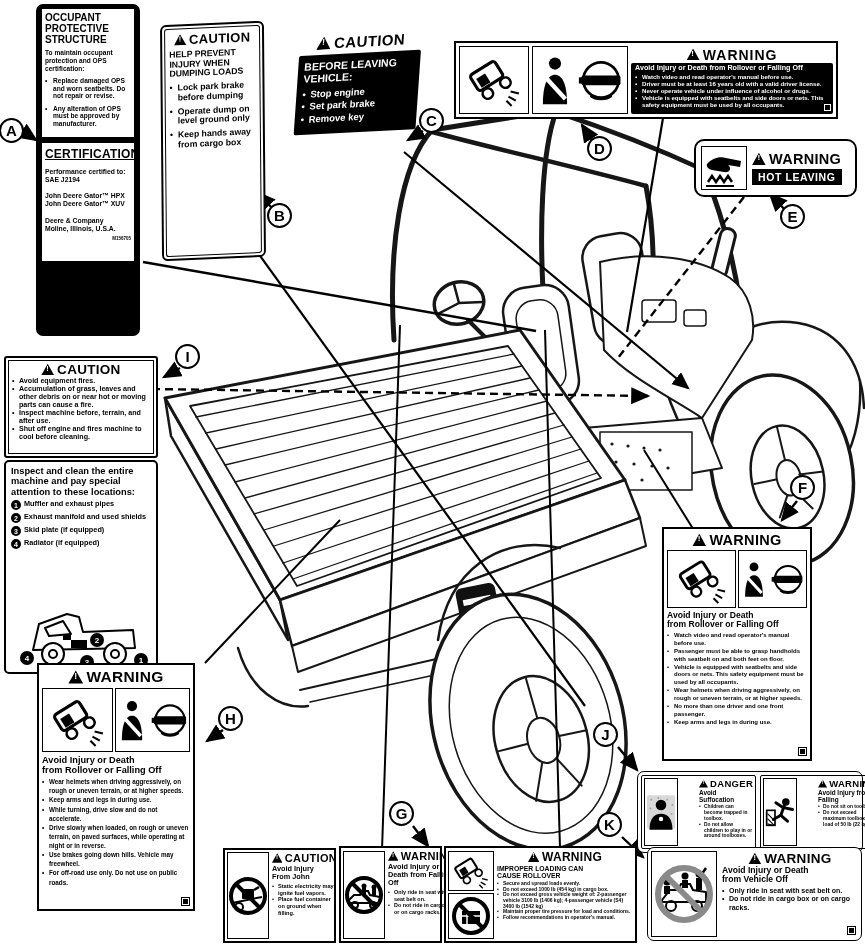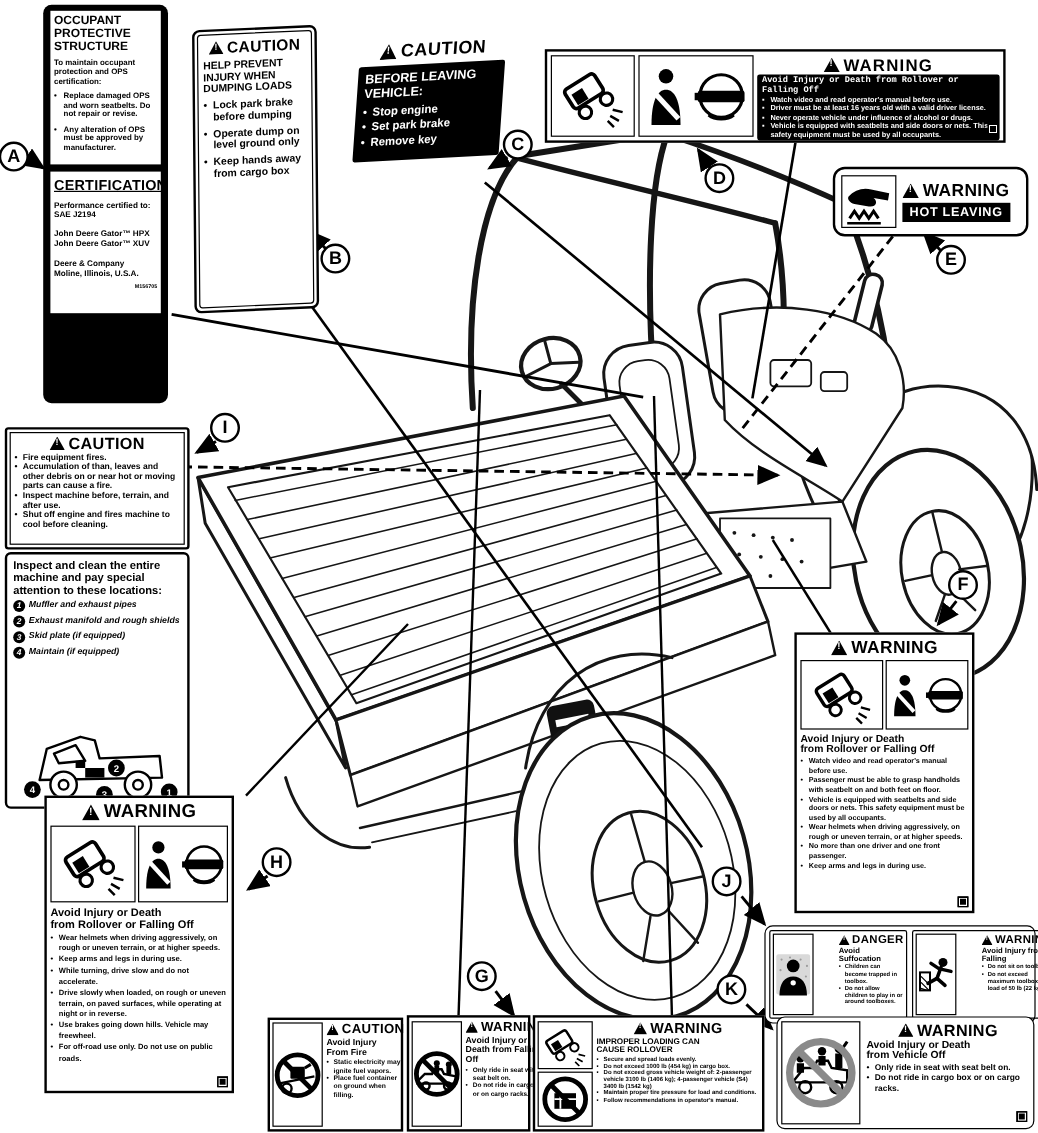--- a/index.html
+++ b/index.html
@@ -55,40 +55,40 @@
   #labelC .blk{margin-top:3px;background:#000;color:#fff;padding:5px 6px 9px;border-radius:2px;}
   #labelC .ttl{font-size:10.5px;line-height:1.15;}
   #labelC .blist{font-size:9.5px;line-height:1.3;margin-top:4px;}
   #labelC .blist>div{padding-left:8px;}
   
   #labelD{left:454px;top:41px;width:384px;height:78px;border:2.5px solid #000;background:#fff;
           display:flex;gap:3px;padding:3px;z-index:3;}
   #labelD .right{flex:1;display:flex;flex-direction:column;position:relative;}
   #labelD .sig{font-size:14px;letter-spacing:1px;height:17px;}
   #labelD .blk{flex:1;background:#000;color:#fff;border-radius:2px;padding:1px 4px;}
-  #labelD .ttl{font-size:7.2px;line-height:1.2;font-family:Liberation Mono, monospace;}
+  #labelD .ttl{font-size:7.2px;line-height:1.2;}
   #labelD .blist{font-size:6.1px;line-height:1.18;}
   
   #labelE{left:694px;top:139px;width:163px;height:58px;border:2.5px solid #000;border-radius:10px;
           background:#fff;display:flex;align-items:center;gap:5px;padding:4px 5px;z-index:3;}
   #labelE .sig{font-size:14.5px;justify-content:flex-start;}
   #labelE .blk{background:#000;color:#fff;font-size:10.5px;font-weight:700;letter-spacing:.6px;
           padding:2px 6px;margin-top:2px;display:inline-block;}
   
   #labelI{left:4px;top:356px;width:154px;height:102px;border:2px solid #000;border-radius:3px;
           padding:2px;background:#fff;z-index:3;}
   #labelI .inner{border:1.3px solid #000;height:100%;padding:1px 3px;}
   #labelI .sig{font-size:13.5px;}
   #labelI .blist{font-size:7.1px;line-height:1.13;}
   #labelI .blist>div{padding-left:7px;}
   
   #inspect{left:4px;top:460px;width:154px;height:214px;border:2px solid #000;border-radius:5px;
           padding:4px 5px;background:#fff;z-index:3;}
   #inspect .ttl{font-size:9.3px;line-height:1.12;}
-  #inspect .row{display:flex;gap:3px;align-items:flex-start;margin-top:3px;font-style:italic;}
+  #inspect .row{display:flex;gap:3px;align-items:flex-start;margin-top:3px;}
   #inspect .numc{width:10px;height:10px;border-radius:50%;background:#000;color:#fff;font-size:7px;
           font-weight:700;display:flex;align-items:center;justify-content:center;flex:none;}
   #inspect .itx{font-size:7.3px;font-weight:700;line-height:1.15;}
   
   .bigwarn{border:2px solid #000;background:#fff;padding:3px;z-index:3;position:absolute;}
   #labelH{left:37px;top:663px;width:158px;height:248px;}
   #labelF{left:662px;top:527px;width:150px;height:234px;}
   .bigwarn .icons{display:flex;gap:2px;margin-top:2px;}
   .bigwarn .iconbox{flex:1;}
   #labelH .sig{font-size:15.5px;} #labelF .sig{font-size:14.5px;}
@@ -393,45 +393,45 @@
     </div>
   </div>
 
   <div id="labelI" class="abs">
     <div class="inner">
       <div class="sig">
         <span class="tri"></span>
         <span>CAUTION</span>
       </div>
       <div class="blist">
-          <div>Fire equipment fires.</div>
-          <div>Accumulation of than, leaves and other debris on or near hot or moving parts can cause a fire.</div>
+          <div>Avoid equipment fires.</div>
+          <div>Accumulation of grass, leaves and other debris on or near hot or moving parts can cause a fire.</div>
           <div>Inspect machine before, terrain, and after use.</div>
           <div>Shut off engine and fires machine to cool before cleaning.</div>
         </div>
     </div>
   </div>
 
   <div id="inspect" class="abs">
     <div class="ttl b">Inspect and clean the entire machine and pay special attention to these locations:</div>
     <div class="row">
       <span class="numc">1</span>
       <span class="itx">Muffler and exhaust pipes</span>
     </div>
     <div class="row">
       <span class="numc">2</span>
-      <span class="itx">Exhaust manifold and rough shields</span>
+      <span class="itx">Exhaust manifold and used shields</span>
     </div>
     <div class="row">
       <span class="numc">3</span>
       <span class="itx">Skid plate (if equipped)</span>
     </div>
     <div class="row">
       <span class="numc">4</span>
-      <span class="itx">Maintain (if equipped)</span>
+      <span class="itx">Radiator (if equipped)</span>
     </div>
     <svg class="abs" style="left:4px;bottom:2px;" width="146" height="66" viewBox="0 0 140 66">
       <g stroke="#000" fill="none" stroke-width="2" stroke-linejoin="round">
         <path d="M20,46 L26,20 L54,10 L66,13 L70,28 L120,26 L122,44 Z" fill="#fff"></path>
         <path d="M32,24 L50,17 L58,30 L36,32 Z"></path>
         <circle cx="40" cy="50" r="11" fill="#fff"></circle>
           <circle cx="40" cy="50" r="4"></circle>
         <circle cx="102" cy="50" r="11" fill="#fff"></circle>
           <circle cx="102" cy="50" r="4"></circle>
       </g>
@@ -655,21 +655,21 @@
         </svg>
       </div>
     </div>
     <div class="col">
       <div class="sig">
         <span class="tri"></span>
         <span>CAUTION</span>
       </div>
       <div class="ttl b ctr">
         <div>Avoid Injury</div>
-        <div>From Fire</div>
+        <div>From John</div>
       </div>
       <div class="blist">
           <div>Static electricity may ignite fuel vapors.</div>
           <div>Place fuel container on ground when filling.</div>
         </div>
     </div>
   </div>
 
   <div id="labelG2" class="gl">
     <div class="icol">

